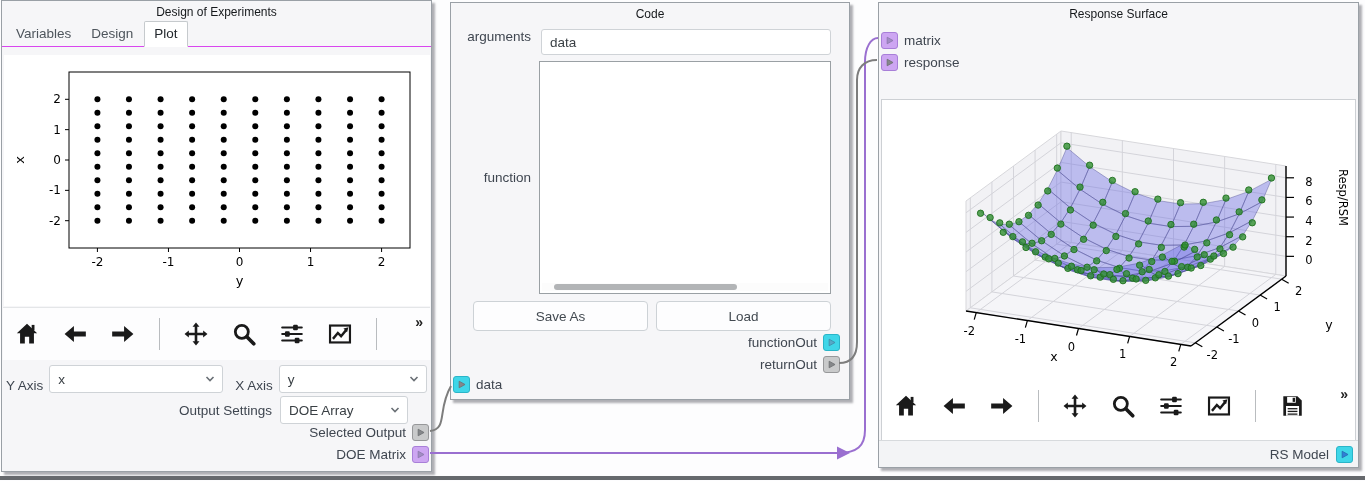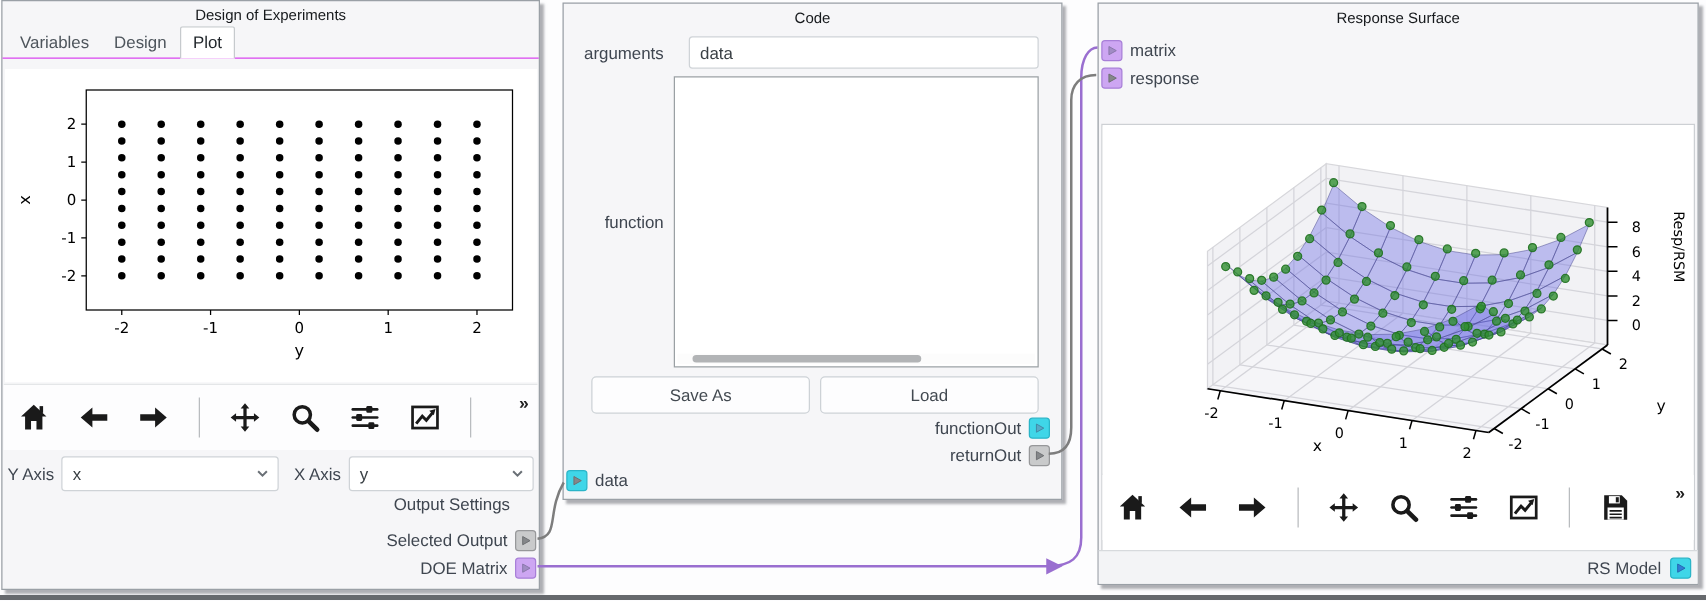--- a/index.html
+++ b/index.html
@@ -35,24 +35,24 @@
   .port-purple{background:#cda6f2;border:1.5px solid #a87fd8;}
   .port-cyan{background:#3fd6e8;border:1.5px solid #2ab5c8;}
   .tri-gray{fill:#85878a;stroke:#6d6f72;stroke-width:1;}
   .tri-purple{fill:#a18cc4;stroke:#8a77ab;stroke-width:1;}
   .tri-blue{fill:#2f7fd6;stroke:#2668b0;stroke-width:1;}
   .tri-teal{fill:#57a9c6;stroke:#3f8aa6;stroke-width:1;}
   .portrow{position:absolute;display:flex;align-items:center;gap:6px;font-size:13.5px;color:#3f4650;}
   
   .doe-fig{position:absolute;left:2px;top:54px;}
   .doe-toolbar{position:absolute;left:1px;right:1px;top:306px;}
-  .doe-axisrow{position:absolute;left:4px;right:4px;top:364px;display:flex;align-items:center;gap:6px;}
+  .doe-axisrow{position:absolute;left:4px;right:4px;top:364px;display:flex;align-items:flex-end;gap:6px;}
   .doe-outsel{position:absolute;right:23px;top:395px;display:flex;align-items:center;gap:8px;}
   
-  .code-args{position:absolute;left:8px;right:18px;top:26px;display:flex;align-items:center;gap:20px;}
+  .code-args{position:absolute;left:8px;right:18px;top:26px;display:flex;gap:10px;}
   .code-args .rowlabel{width:72px;text-align:right;flex:none;}
   .code-editor-row{position:absolute;left:8px;right:18px;top:58px;height:233px;display:flex;gap:8px;}
   .code-editor-row .rowlabel{width:72px;text-align:right;flex:none;align-self:center;}
   .code-editor{flex:1;background:#fff;border:1px solid #9aa0a4;position:relative;overflow:hidden;}
   .code-pre{margin:0;padding:5px 4px 0 9px;font-family:"DejaVu Sans Mono","Liberation Mono",monospace;font-size:13.5px;line-height:22px;white-space:pre;}
   .tk-kw{color:#0a8f0a;font-weight:bold;}
   .tk-name{color:#0f2fd0;font-weight:bold;}
   .tk-dim{color:#8f9193;}
   .hscroll{position:absolute;left:2px;right:2px;bottom:2px;height:8px;background:#fcfcfc;}
   .hscroll .thumb{position:absolute;left:12px;width:64%;top:1px;height:6px;border-radius:3px;background:#b2b4b6;}
@@ -267,20 +267,26 @@
       <span class="rowlabel" style="margin-left:6px">X Axis</span>
       <div class="selectbox" style="flex:1">
         <span>y</span>
         <svg viewBox="0 0 12 12">
             <path d="M2.5 4 L6 7.5 L9.5 4" stroke="#6a7076" stroke-width="1.6" fill="none"></path>
           </svg>
       </div>
     </div>
     <div class="doe-outsel">
       <span class="rowlabel">Output Settings</span>
+      <div class="selectbox" style="width:112px">
+        <span>DOE Array</span>
+        <svg viewBox="0 0 12 12">
+            <path d="M2.5 4 L6 7.5 L9.5 4" stroke="#6a7076" stroke-width="1.6" fill="none"></path>
+          </svg>
+      </div>
     </div>
     <div class="portrow" style="right:2px;top:423px">
       <span>Selected Output</span>
       <span class="port port-gray">
           <svg viewBox="0 0 14 14">
             <polygon points="4,2.8 11.5,7 4,11.2" class="tri-gray"></polygon>
           </svg>
         </span>
     </div>
     <div class="portrow" style="right:2px;top:445px">

